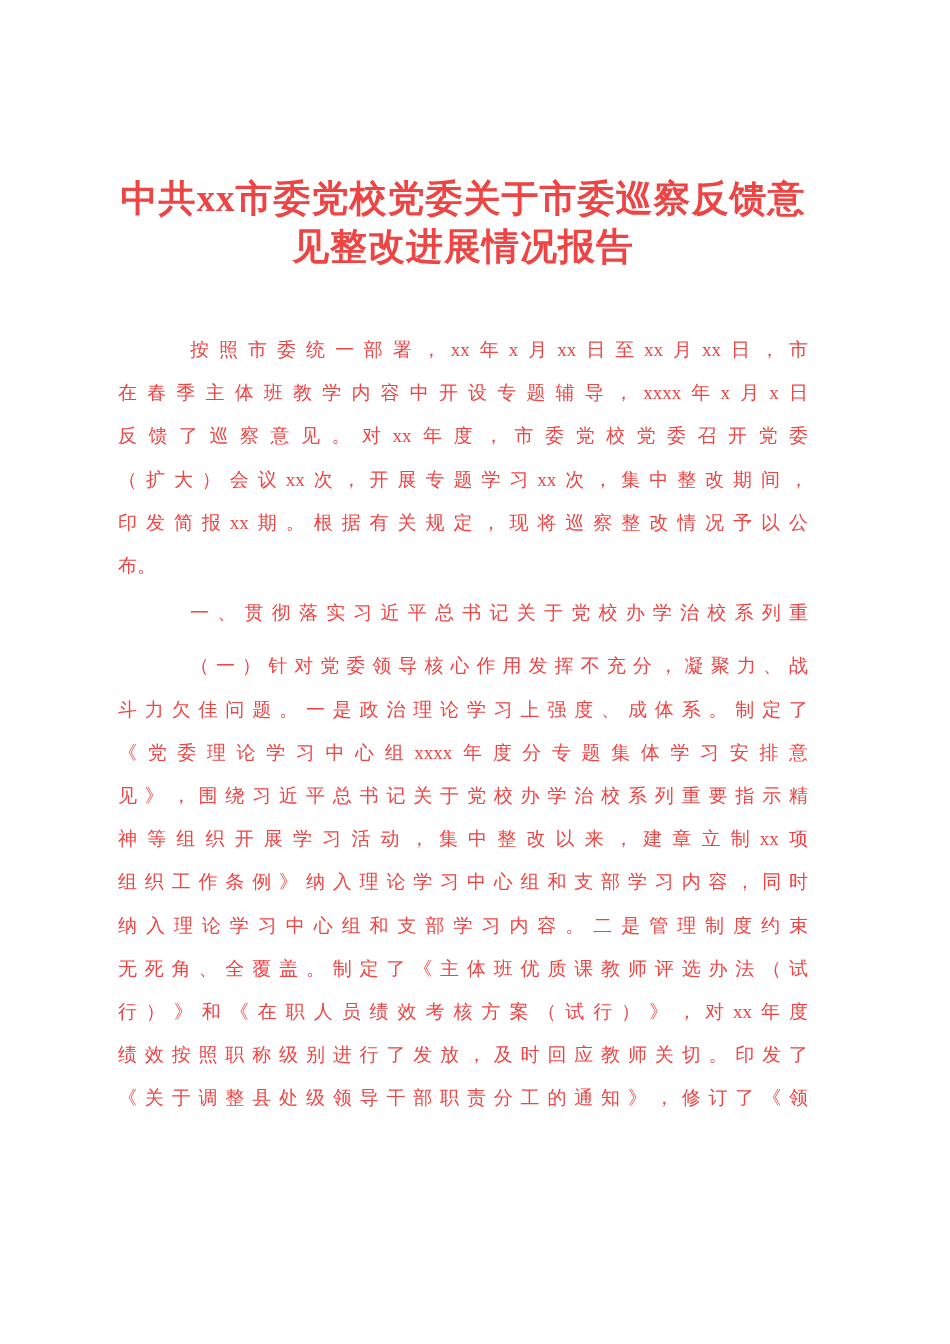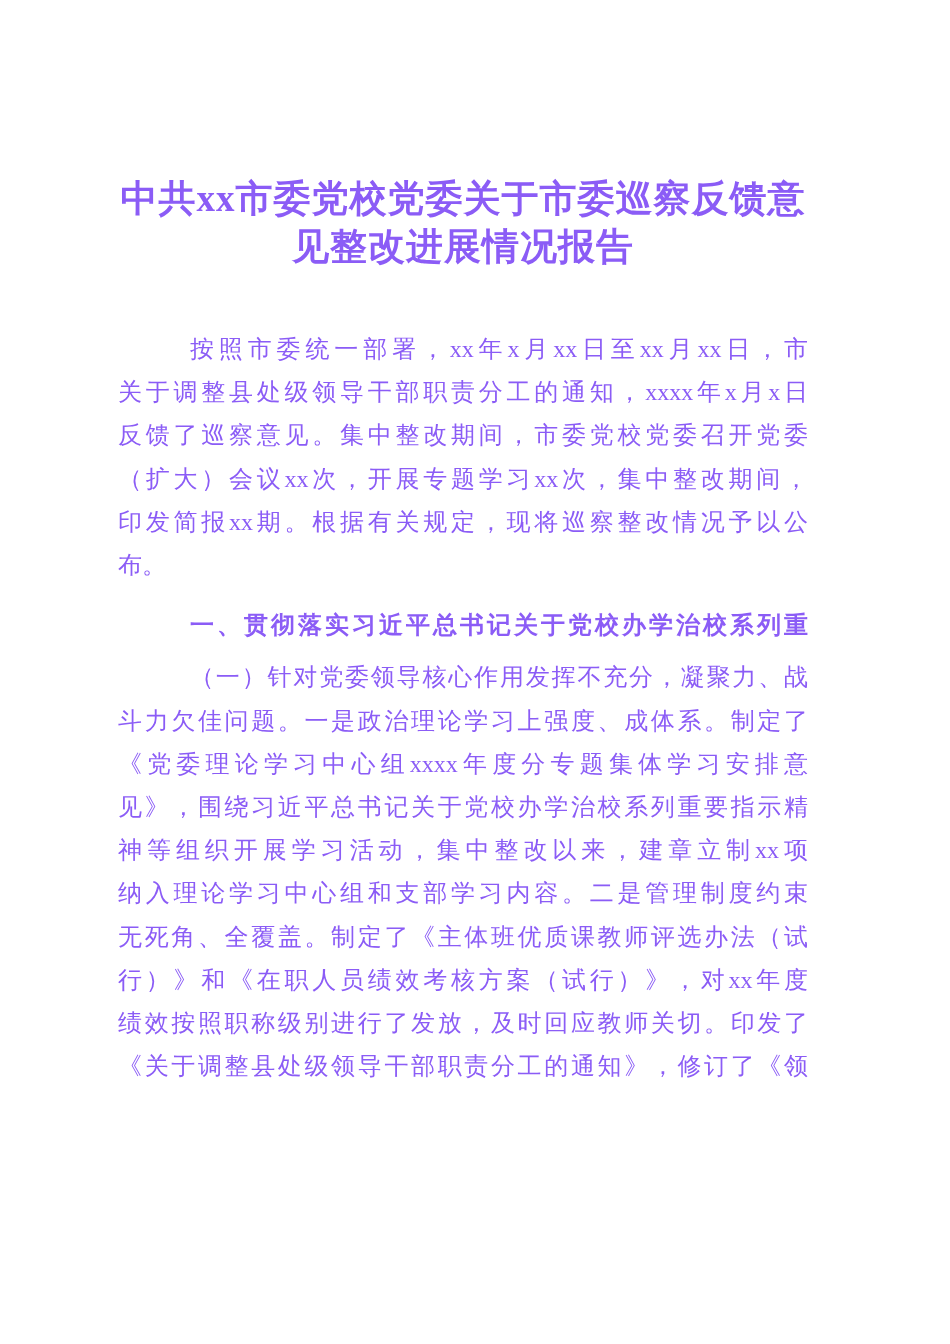--- a/index.html
+++ b/index.html
@@ -5,44 +5,44 @@
   html, body {
     margin: 0;
     padding: 0;
     background: #ffffff;
   }
   .page {
     position: relative;
     width: 950px;
     height: 1344px;
     background: #ffffff;
-    color: #8b5cf6;
+    color: #ef4444;
     overflow: hidden;
     box-sizing: border-box;
     padding: 175px 142px 0 118px;
   }
   .doc-title {
     font-family: "Liberation Serif", "DejaVu Serif", serif;
     font-weight: bold;
     font-size: 37px;
     line-height: 48px;
     text-align: center;
     letter-spacing: 1px;
   }
   .doc-body {
     margin-top: 57px;
     font-family: "Liberation Serif", "DejaVu Serif", serif;
-    font-size: 24px;
+    font-size: 19px;
     line-height: 43.2px;
   }
   .block { margin: 0; }
   .block.heading {
     font-family: "Liberation Sans", "DejaVu Sans", sans-serif;
-    font-weight: bold;
-    margin: 16px 0 10px 0;
+    font-weight: normal;
+    margin: 4px 0 10px 0;
   }
   .doc-line {
     text-align: justify;
     text-align-last: justify;
     white-space: nowrap;
   }
   .doc-line.indent { text-indent: 72px; }
   .doc-line.short {
     text-align-last: left;
   }
@@ -51,35 +51,36 @@
 <body>
 
 <div class="page">
   <div class="doc-title">
     <div class="title-line">中共xx市委党校党委关于市委巡察反馈意</div>
     <div class="title-line">见整改进展情况报告</div>
   </div>
   <div class="doc-body" id="doc-body">
       <div class="block paragraph">
         <div class="doc-line indent">按照市委统一部署，xx年x月xx日至xx月xx日，市</div>
-        <div class="doc-line">关于调整县处级领导干部职责分工的通知，xxxx年x月x日</div>
-        <div class="doc-line">反馈了巡察意见。集中整改期间，市委党校党委召开党委</div>
+        <div class="doc-line">在春季主体班教学内容中开设专题辅导，xxxx年x月x日</div>
+        <div class="doc-line">反馈了巡察意见。对xx年度，市委党校党委召开党委</div>
         <div class="doc-line">（扩大）会议xx次，开展专题学习xx次，集中整改期间，</div>
         <div class="doc-line">印发简报xx期。根据有关规定，现将巡察整改情况予以公</div>
         <div class="doc-line short">布。</div>
       </div>
       <div class="block heading">
         <div class="doc-line indent">一、贯彻落实习近平总书记关于党校办学治校系列重</div>
       </div>
       <div class="block paragraph">
         <div class="doc-line indent">（一）针对党委领导核心作用发挥不充分，凝聚力、战</div>
         <div class="doc-line">斗力欠佳问题。一是政治理论学习上强度、成体系。制定了</div>
         <div class="doc-line">《党委理论学习中心组xxxx年度分专题集体学习安排意</div>
         <div class="doc-line">见》，围绕习近平总书记关于党校办学治校系列重要指示精</div>
         <div class="doc-line">神等组织开展学习活动，集中整改以来，建章立制xx项</div>
+        <div class="doc-line">组织工作条例》纳入理论学习中心组和支部学习内容，同时</div>
         <div class="doc-line">纳入理论学习中心组和支部学习内容。二是管理制度约束</div>
         <div class="doc-line">无死角、全覆盖。制定了《主体班优质课教师评选办法（试</div>
         <div class="doc-line">行）》和《在职人员绩效考核方案（试行）》，对xx年度</div>
         <div class="doc-line">绩效按照职称级别进行了发放，及时回应教师关切。印发了</div>
         <div class="doc-line">《关于调整县处级领导干部职责分工的通知》，修订了《领</div>
       </div>
     </div>
 </div>
 
 </body></html>

